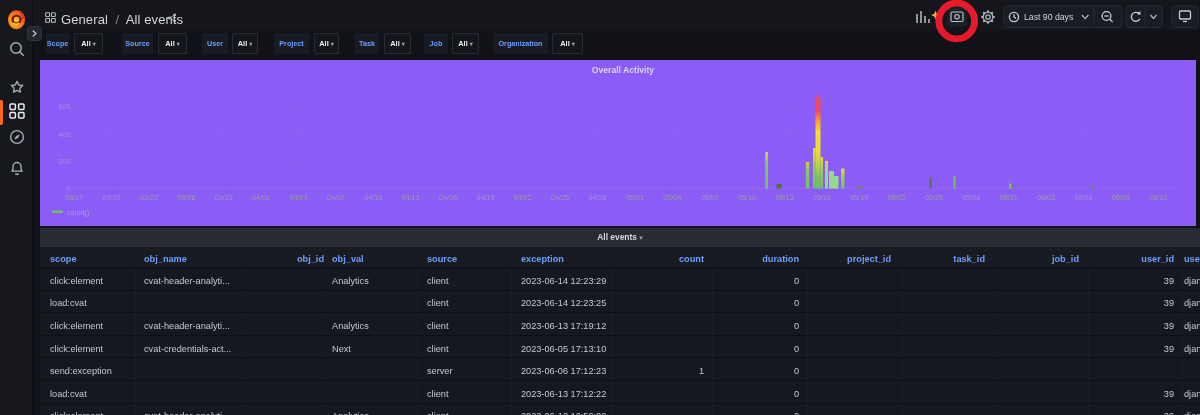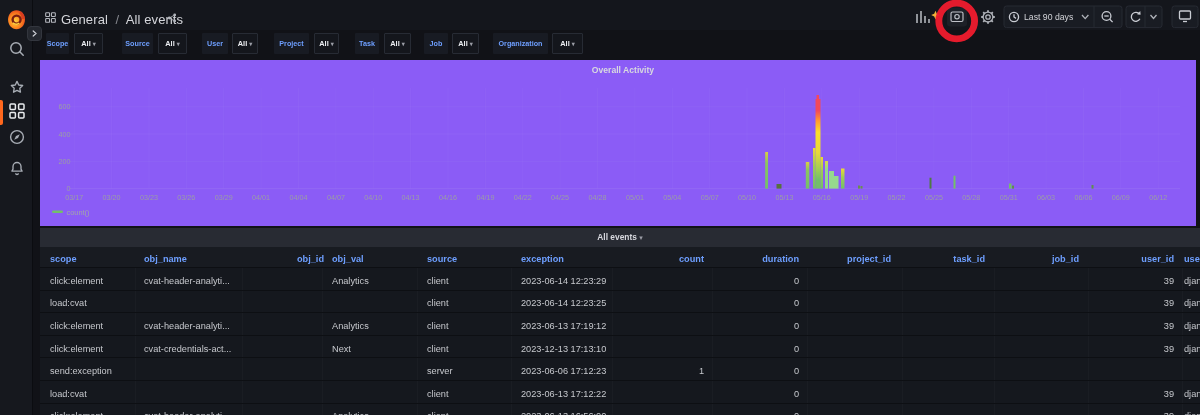--- a/index.html
+++ b/index.html
@@ -300,21 +300,21 @@
           <span class="cell c-count"></span>
           <span class="cell c-dur">0</span>
           <span class="cell c-uid">39</span>
           <span class="cell c-uname">djang</span>
         </div>
 <div class="trow">
           <span class="cell c-scope">click:element</span>
           <span class="cell c-objname">cvat-credentials-act...</span>
           <span class="cell c-objval">Next</span>
           <span class="cell c-source">client</span>
-          <span class="cell c-ts">2023-12-13 17:13:10</span>
+          <span class="cell c-ts">2023-06-05 17:13:10</span>
           <span class="cell c-count"></span>
           <span class="cell c-dur">0</span>
           <span class="cell c-uid">39</span>
           <span class="cell c-uname">djang</span>
         </div>
 <div class="trow">
           <span class="cell c-scope">send:exception</span>
           <span class="cell c-objname"></span>
           <span class="cell c-objval"></span>
           <span class="cell c-source">server</span>

